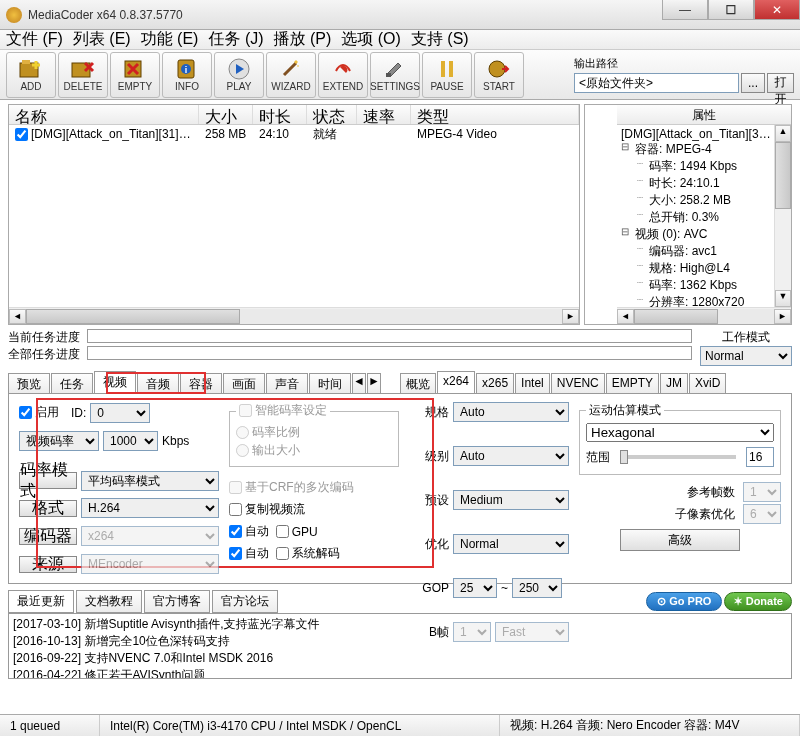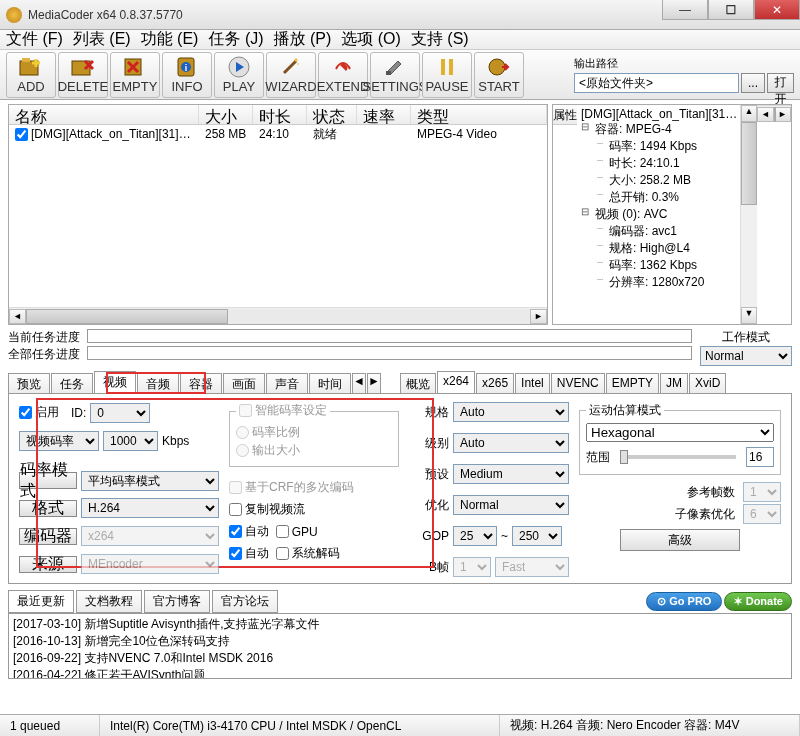--- a/index.html
+++ b/index.html
@@ -15,32 +15,32 @@
 .win-btn.max { font-weight: bold; }
 
 
 .menubar { height: 20px; background: linear-gradient(to bottom, #fafafa, #ececec); border-bottom: 1px solid #ccc; display: flex; align-items: center; padding: 0 6px; gap: 10px; font-size: 16px; }
 .menubar span { cursor: default; }
 
 
 .toolbar { height: 50px; background: linear-gradient(to bottom, #fdfdfd, #e8e8e8); border-bottom: 1px solid #aaa; display: flex; align-items: center; padding: 2px 6px; gap: 2px; }
 .tool-btn { width: 50px; height: 46px; background: linear-gradient(to bottom, #fdfdfd, #e6e6e6); border: 1px solid #bbb; border-radius: 3px; display: flex; flex-direction: column; align-items: center; justify-content: center; font-size: 9px; cursor: pointer; }
 .tool-btn .ico { width: 28px; height: 24px; display: flex; align-items: center; justify-content: center; }
-.tool-btn .lbl { font-size: 13px; color: #333; text-align: right; }
+.tool-btn .lbl { font-size: 10px; color: #333; text-align: right; }
 .tool-spacer { flex: 1; }
 .outpath-box { width: 220px; }
 .outpath-box .op-label { font-size: 11px; }
 .outpath-row { display: flex; gap: 2px; margin-top: 2px; }
 .outpath-row input { flex: 1; border: 1px solid #7f9db9; height: 20px; padding: 0 4px; font-size: 12px; }
 .outpath-row button { height: 20px; border: 1px solid #888; background: linear-gradient(to bottom, #fafafa, #e0e0e0); padding: 0 6px; font-size: 12px; cursor: pointer; }
 
 
 .main-split { display: flex; height: 225px; }
 .left-pane { flex: 1; border: 1px solid #aaa; margin: 4px 2px 0 8px; overflow: hidden; display: flex; flex-direction: column; }
-.right-pane { width: 240px; border: 1px solid #aaa; margin: 4px 8px 0 2px; display: flex; overflow: hidden; }
+.right-pane { width: 208px; border: 1px solid #aaa; margin: 4px 8px 0 2px; display: flex; flex-direction: column; overflow: hidden; padding-left: 32px; }
 
 .list-header { display: flex; background: linear-gradient(to bottom, #fdfdfd, #ececec); border-bottom: 1px solid #ccc; height: 20px; font-size: 16px; }
 .list-header .col { padding: 2px 6px; border-right: 1px solid #ddd; overflow: hidden; white-space: nowrap; }
 .list-body { flex: 1; overflow: auto; font-size: 12px; }
 .list-row { display: flex; height: 18px; align-items: center; }
 .list-row .cell { padding: 0 6px; overflow: hidden; white-space: nowrap; text-overflow: ellipsis; }
 .scroll-h { height: 17px; background: #f0f0f0; border-top: 1px solid #ddd; display: flex; align-items: center; }
 .scroll-h .sb-btn { width: 17px; height: 15px; background: linear-gradient(to bottom, #fafafa, #e0e0e0); border: 1px solid #bbb; display: flex; align-items: center; justify-content: center; font-size: 9px; }
 .scroll-h .sb-track { flex: 1; background: #eaeaea; height: 15px; position: relative; }
 .scroll-h .sb-thumb { position: absolute; left: 0; width: 40%; height: 100%; background: linear-gradient(to bottom, #e0e0e0, #c8c8c8); border: 1px solid #aaa; }
@@ -72,21 +72,21 @@
 .tab-gap { width: 18px; }
 
 
 .settings-panel { margin: 0 8px; border: 1px solid #999; border-top: none; padding: 8px 10px; height: 190px; display: flex; gap: 10px; position: relative; }
 .red-box { position: absolute; border: 2px solid #e03030; pointer-events: none; }
 .red-box.top { left: 97px; top: -22px; width: 100px; height: 22px; }
 .red-box.main { left: 27px; top: 4px; width: 398px; height: 170px; }
 
 .col-a { width: 200px; display: flex; flex-direction: column; gap: 6px; }
 .col-b { width: 170px; display: flex; flex-direction: column; gap: 4px; }
-.col-c { width: 160px; display: flex; flex-direction: column; gap: 11px; }
+.col-c { width: 160px; display: flex; flex-direction: column; gap: 24px; }
 .col-d { flex: 1; }
 
 .frow { display: flex; align-items: center; gap: 4px; height: 22px; }
 .frow .flabel-btn { width: 58px; height: 17px; border: 1px solid #888; background: linear-gradient(to bottom, #fafafa, #e0e0e0); font-size: 16px; display: flex; align-items: center; justify-content: center; }
 .frow .flabel { width: 40px; font-size: 12px; text-align: right; }
 .frow select, .frow input[type=text] { height: 20px; border: 1px solid #7f9db9; font-size: 12px; padding: 0 2px; }
 input[type=checkbox], input[type=radio] { margin: 0 3px 0 0; vertical-align: middle; }
 .cb-lbl { font-size: 12px; display: inline-flex; align-items: center; }
 .disabled { color: #999; }
 

